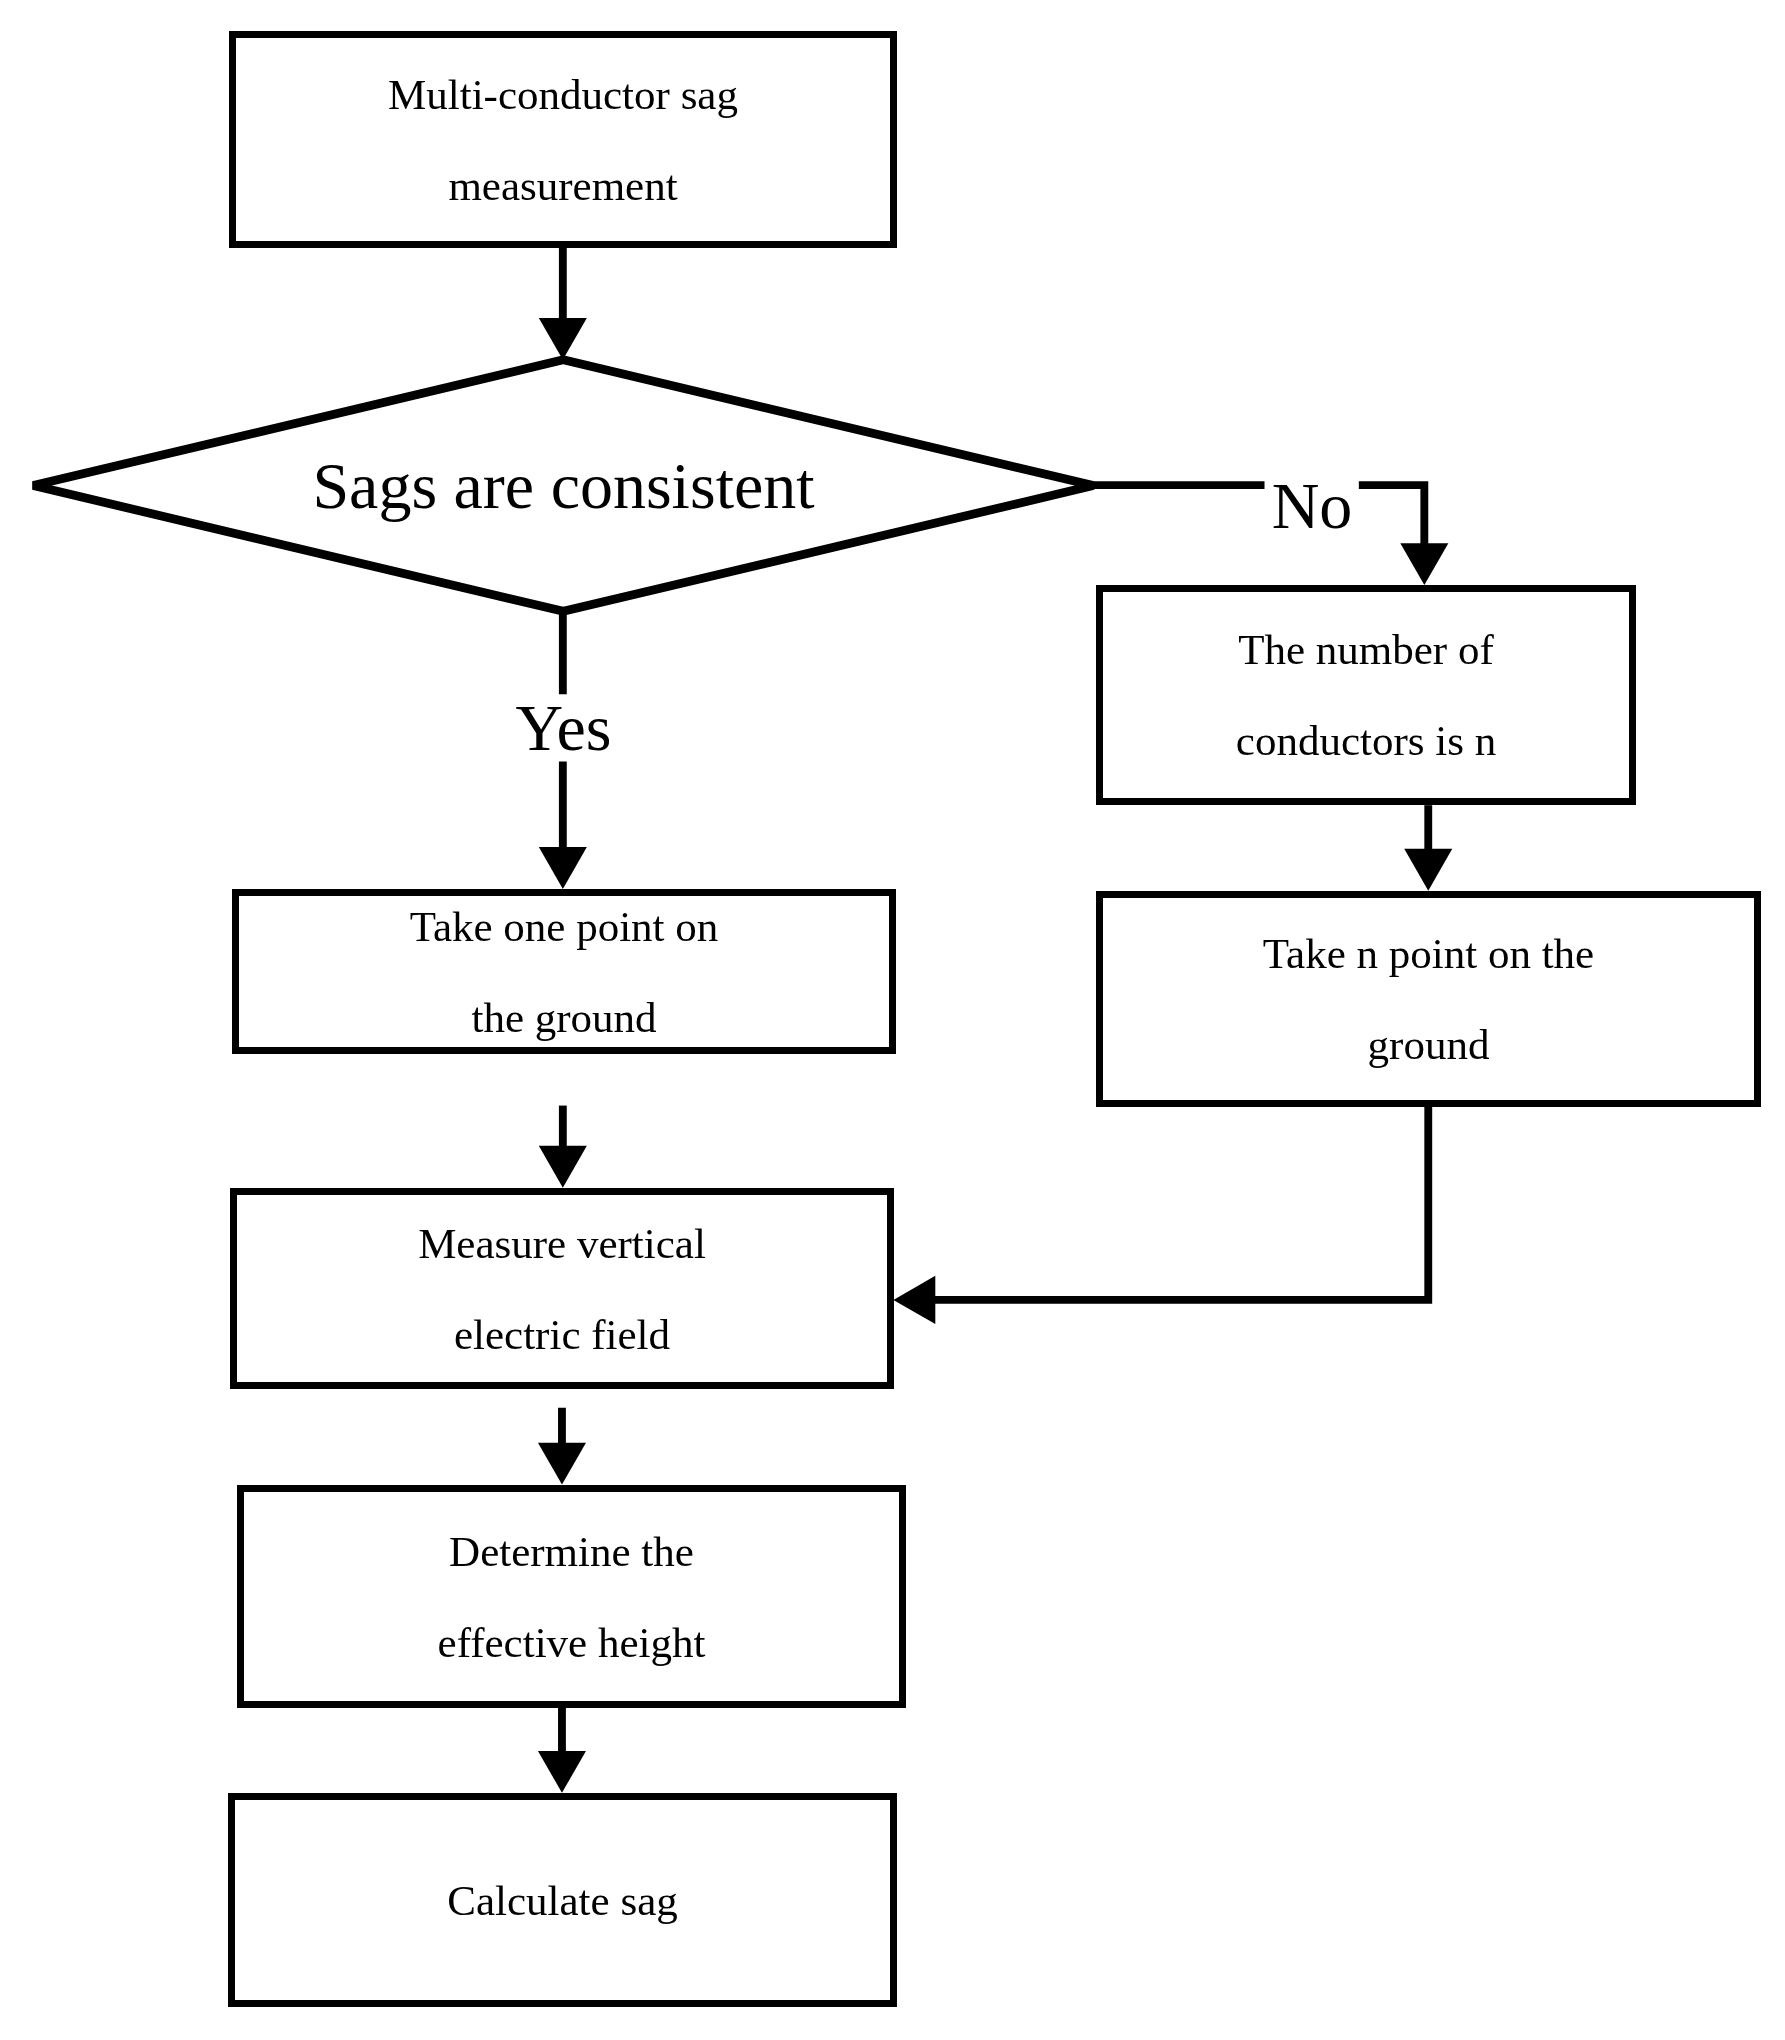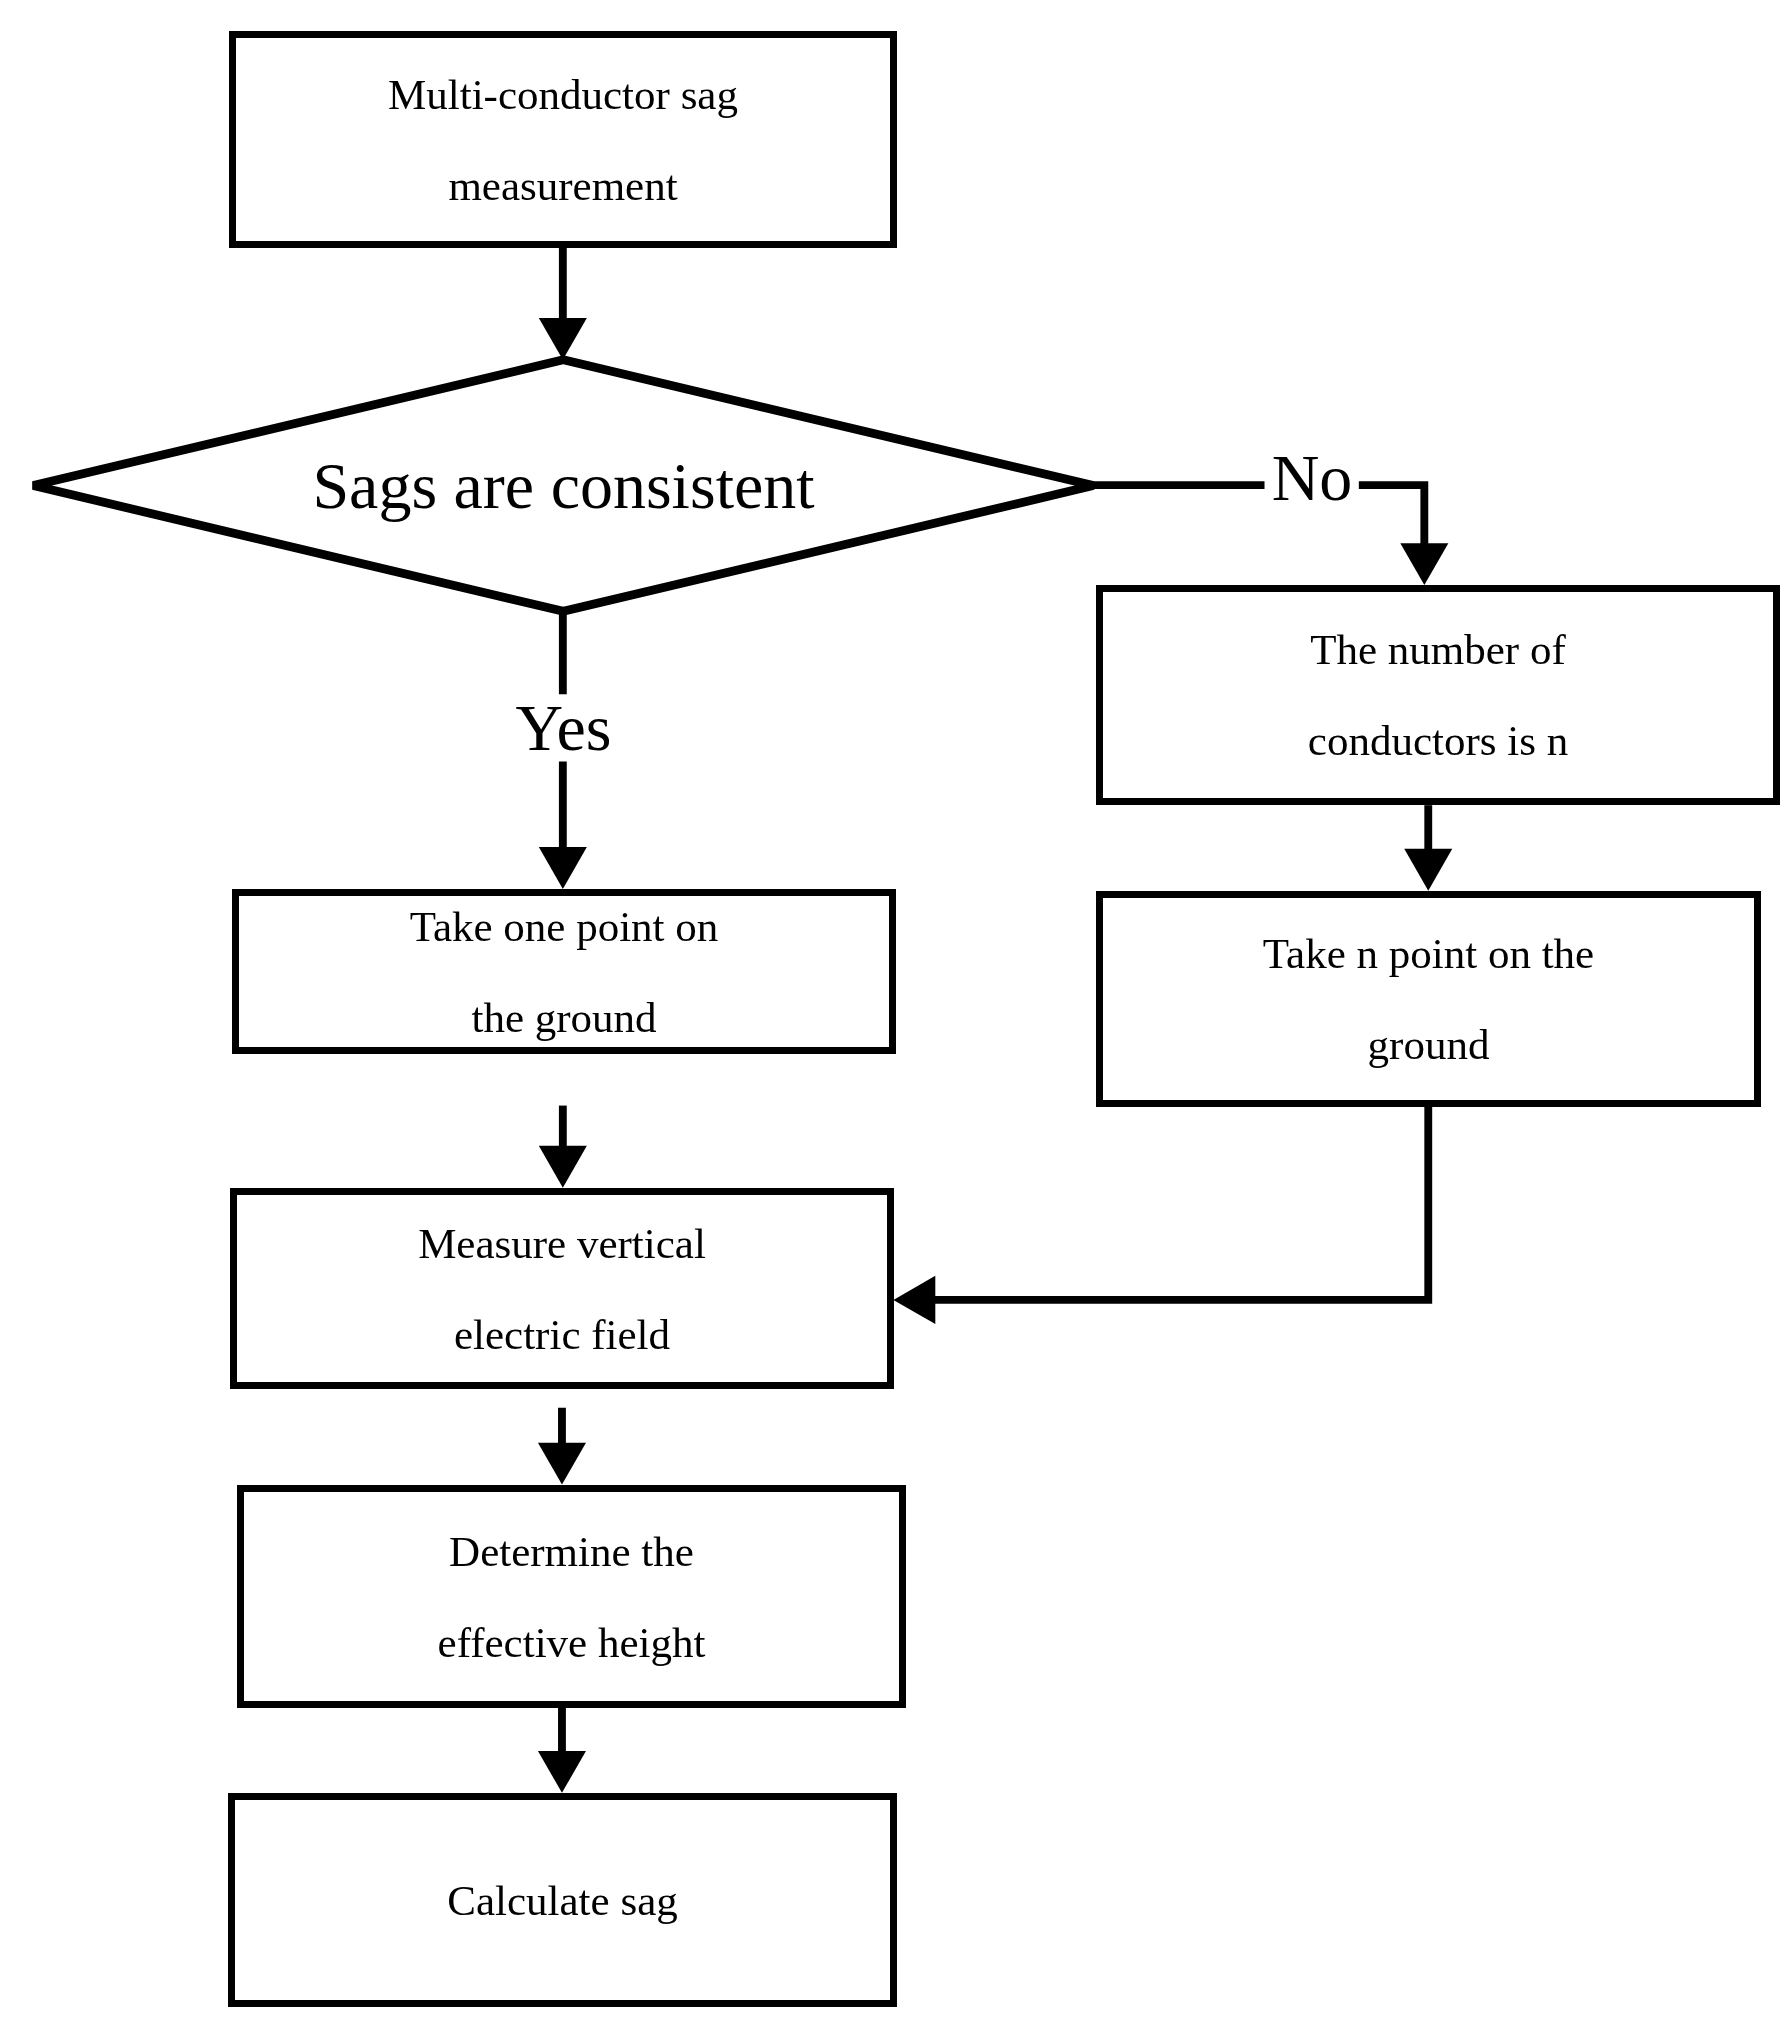--- a/index.html
+++ b/index.html
@@ -96,25 +96,25 @@
   </div>
 
   <div class="floating-label diamond-label" style="left:127px; top:440px; width:873px; height:91px;">
     <span>Sags are consistent</span>
   </div>
 
   <div class="floating-label" style="left:476px; top:682px; width:175px; height:91px;">
     <span>Yes</span>
   </div>
 
-  <div class="floating-label" style="left:1223px; top:432px; width:178px; height:91px;">
+  <div class="floating-label" style="left:1223px; top:460px; width:178px; height:91px;">
     <span>No</span>
   </div>
 
-  <div class="box" style="left:1096px; top:585px; width:684px; height:220px;">
+  <div class="box" style="left:1096px; top:585px; width:540px; height:220px;">
     <span>The number of</span>
     <span>conductors is n</span>
   </div>
 
   <div class="box" style="left:232px; top:889px; width:664px; height:165px;">
     <span>Take one point on</span>
     <span>the ground</span>
   </div>
 
   <div class="box" style="left:1096px; top:891px; width:665px; height:216px;">

